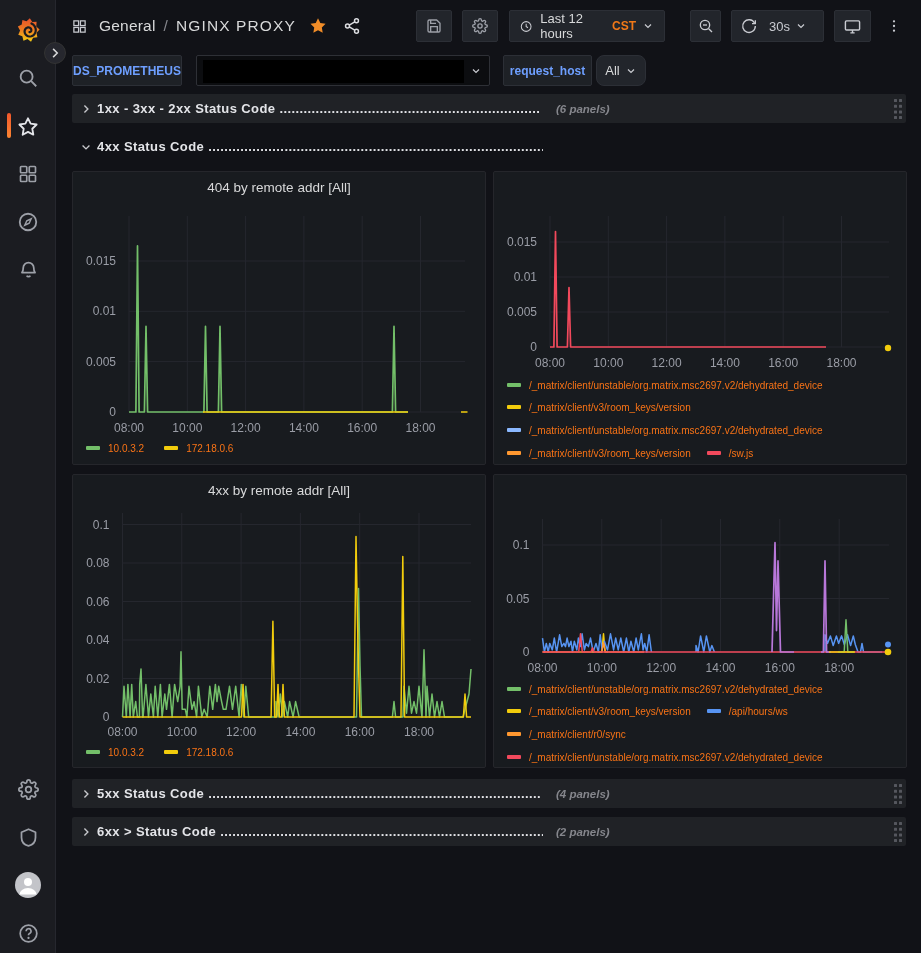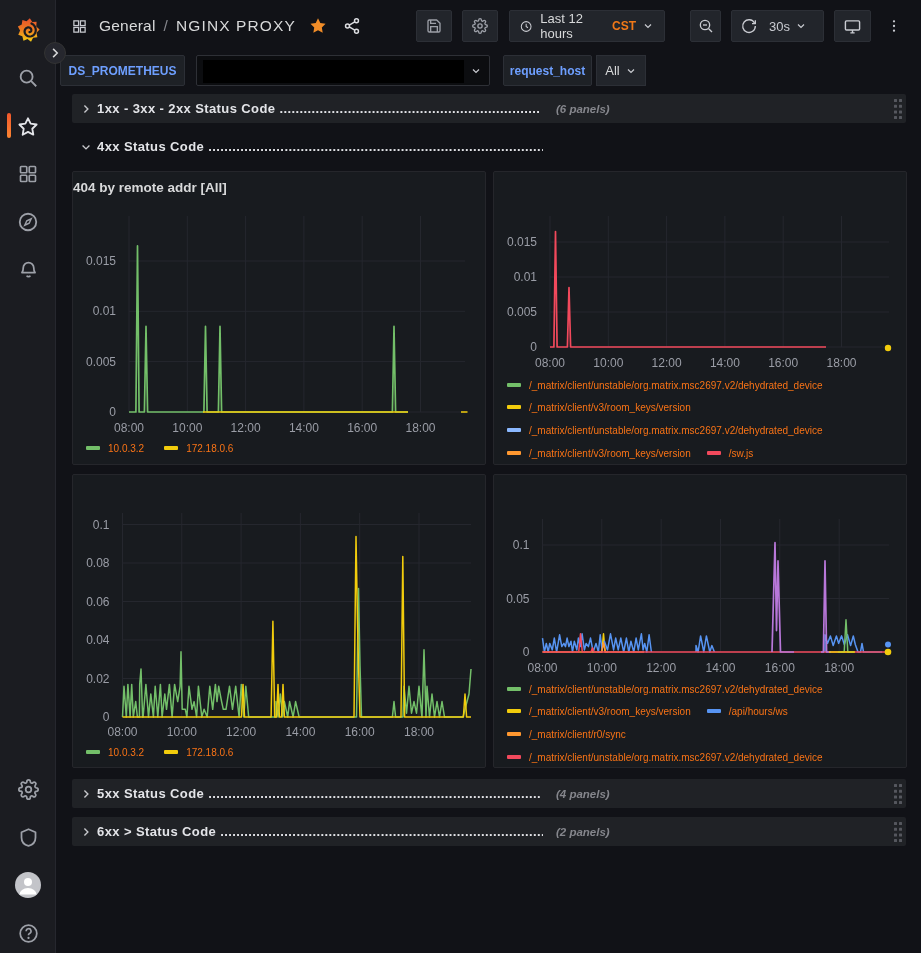--- a/index.html
+++ b/index.html
@@ -6,21 +6,21 @@
 #sidebar{position:absolute;left:0;top:0;width:56px;height:953px;background:#1b1c21;border-right:1px solid #26272e}
 .sic{position:absolute;left:0;width:56px;display:flex;justify-content:center}
 #sbtoggle{position:absolute;left:44px;top:42px;width:22px;height:22px;border-radius:50%;background:#26272e;border:1px solid #333;display:flex;align-items:center;justify-content:center;z-index:5}
 .navbtn{position:absolute;top:10px;height:32px;background:#22252b;border:1px solid #2c2f36;border-radius:2px;display:flex;align-items:center;justify-content:center;color:#c9cbd1}
 .crumb{position:absolute;top:10px;height:32px;display:flex;align-items:center;color:#d8d9da;font-size:15.5px;letter-spacing:0.2px}
 .vlabel{position:absolute;top:55px;height:31px;background:#1e2126;border:1px solid #2c2f36;border-radius:2px;display:flex;align-items:center;padding:0 9px;color:#6e9fff;font-weight:bold;font-size:12px}
 .rowhdr{position:absolute;left:72px;width:834px;height:29px;background:#202226;border-radius:2px;display:flex;align-items:center;color:#d8d9da}
 .rowtitle{font-size:13px;letter-spacing:0.4px;font-weight:bold;color:#e3e4e8;white-space:nowrap;overflow:hidden}
 .pcount{position:absolute;left:484px;font-size:11.5px;font-style:italic;color:#85868c;font-weight:bold}
 .panel{position:absolute;width:414px;height:294px;background:#181b1f;border:1px solid #25262b;border-radius:2px;overflow:hidden}
-.ptitle{position:absolute;top:8px;left:0;width:100%;text-align:left;font-size:13.5px;font-weight:700;color:#d8d9da}
+.ptitle{position:absolute;top:8px;left:0;width:100%;text-align:center;font-size:13.5px;font-weight:400;color:#d8d9da}
 .lrow{position:absolute;display:flex;align-items:center;height:16px;white-space:nowrap}
 .ld{display:inline-block;width:14px;height:4px;border-radius:1px;margin-right:8px;flex:0 0 auto}
 .lt{font-size:10px;color:#f97316}
 </style></head><body>
 
 <div id="sidebar">
   <div class="sic" style="top:16px">
       <svg width="23" height="27" viewBox="0 0 24 28">
         <defs>
           <linearGradient id="glg" x1="0.5" y1="0" x2="0.5" y2="1">
@@ -176,31 +176,31 @@
     </svg>
   </div>
 <div class="navbtn" style="left:881px;width:26px;background:transparent;border:none">
     <svg width="16" height="16" viewBox="0 0 24 24" fill="#c9cbd1">
       <circle cx="12" cy="5" r="1.7"></circle>
       <circle cx="12" cy="12" r="1.7"></circle>
       <circle cx="12" cy="19" r="1.7"></circle>
     </svg>
   </div>
 
-<div class="vlabel" style="left:60px;width:125px;justify-content:center;padding:8px">DS_PROMETHEUS</div>
+<div class="vlabel" style="left:72px;width:110px;justify-content:center;padding:8px">DS_PROMETHEUS</div>
 <div class="abs" style="left:196px;top:55px;width:294px;height:31px;background:#0c0d10;border:1px solid #2e3036;border-radius:2px">
   <div style="position:absolute;left:6px;top:4px;width:261px;height:23px;background:#000"></div>
   <div style="position:absolute;right:7px;top:9px;display:flex">
       <svg width="12" height="12" viewBox="0 0 24 24" fill="none" stroke="#c9cbd1" stroke-width="2.4">
         <path d="M6 9l6 6 6-6"></path>
       </svg>
     </div>
 </div>
 <div class="vlabel" style="left:503px;width:89px;justify-content:center;padding:4px">request_host</div>
-<div class="abs" style="left:596px;top:55px;width:50px;height:31px;background:#22252b;border:1px solid #2c2f36;border-radius:0;display:flex;align-items:center;justify-content:center">
+<div class="abs" style="left:596px;top:55px;width:50px;height:31px;background:#22252b;border:1px solid #2c2f36;border-radius:8px;display:flex;align-items:center;justify-content:center">
   <span style="font-size:13px;color:#d8d9da;font-weight:500">All</span>
     <span style="margin-left:5px;display:flex">
       <svg width="12" height="12" viewBox="0 0 24 24" fill="none" stroke="#c9cbd1" stroke-width="2.4">
         <path d="M6 9l6 6 6-6"></path>
       </svg>
     </span>
 </div>
 
 <div class="rowhdr" style="top:94px">
   <span style="margin:1px 6px 0 9px;display:flex">
@@ -303,20 +303,21 @@
       <span class="lt">/_matrix/client/unstable/org.matrix.msc2697.v2/dehydrated_device</span>
     </div>
     <div class="lrow" style="top:273px;left:13px">
       <span class="ld" style="background:#ff9830"></span>
       <span class="lt">/_matrix/client/v3/room_keys/version</span>
       <span class="ld" style="background:#f2495c;margin-left:16px"></span>
       <span class="lt">/sw.js</span>
     </div>
 </div>
 <div class="panel" style="left:72px;top:474px">
+  <div class="ptitle">4xx by remote addr [All]</div>
   <svg width="412" height="292" viewBox="0 0 412 292" style="position:absolute;left:0;top:0">
       <line x1="49.5" y1="38" x2="49.5" y2="242" stroke="#25272e" stroke-width="1"></line>
       <line x1="108.8" y1="38" x2="108.8" y2="242" stroke="#25272e" stroke-width="1"></line>
       <line x1="168.1" y1="38" x2="168.1" y2="242" stroke="#25272e" stroke-width="1"></line>
       <line x1="227.4" y1="38" x2="227.4" y2="242" stroke="#25272e" stroke-width="1"></line>
       <line x1="286.7" y1="38" x2="286.7" y2="242" stroke="#25272e" stroke-width="1"></line>
       <line x1="346.0" y1="38" x2="346.0" y2="242" stroke="#25272e" stroke-width="1"></line>
       <line x1="49.5" y1="49.5" x2="398.0" y2="49.5" stroke="#25272e" stroke-width="1"></line>
       <text x="36.5" y="53.5" text-anchor="end" font-size="12" fill="#9a9da6" font-family="Liberation Sans, sans-serif">0.1</text>
       <line x1="49.5" y1="88.0" x2="398.0" y2="88.0" stroke="#25272e" stroke-width="1"></line>

